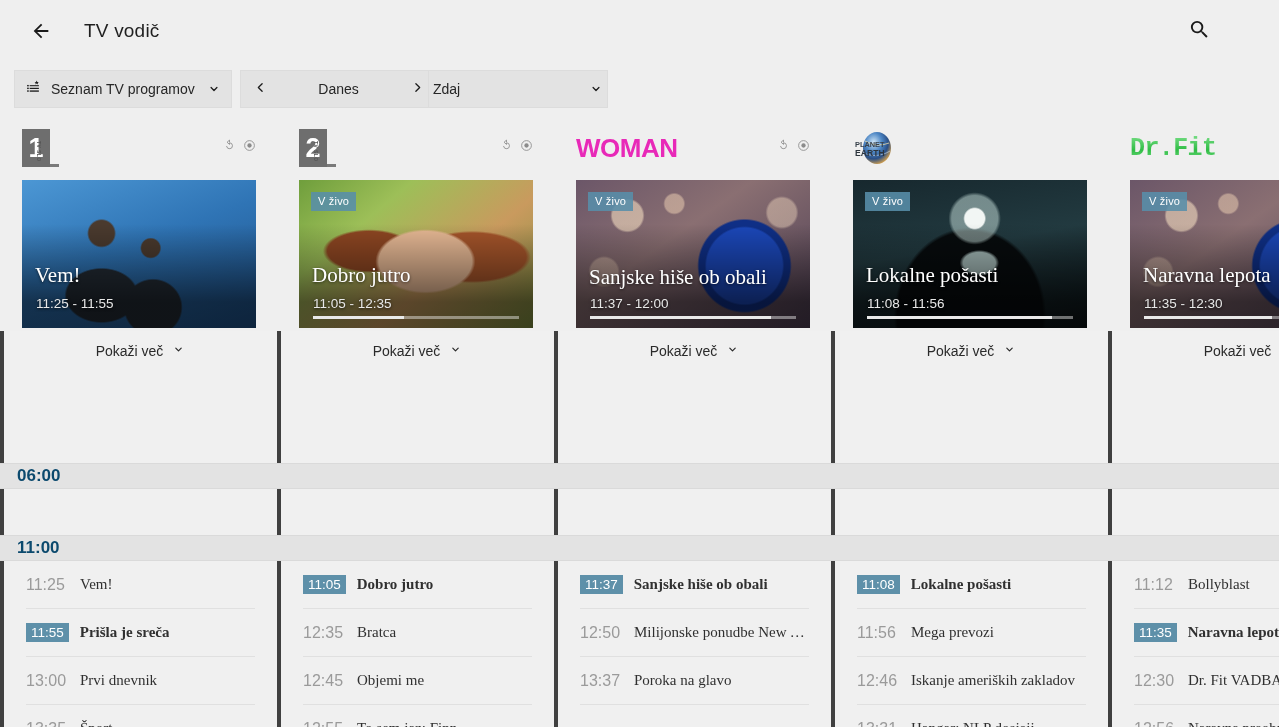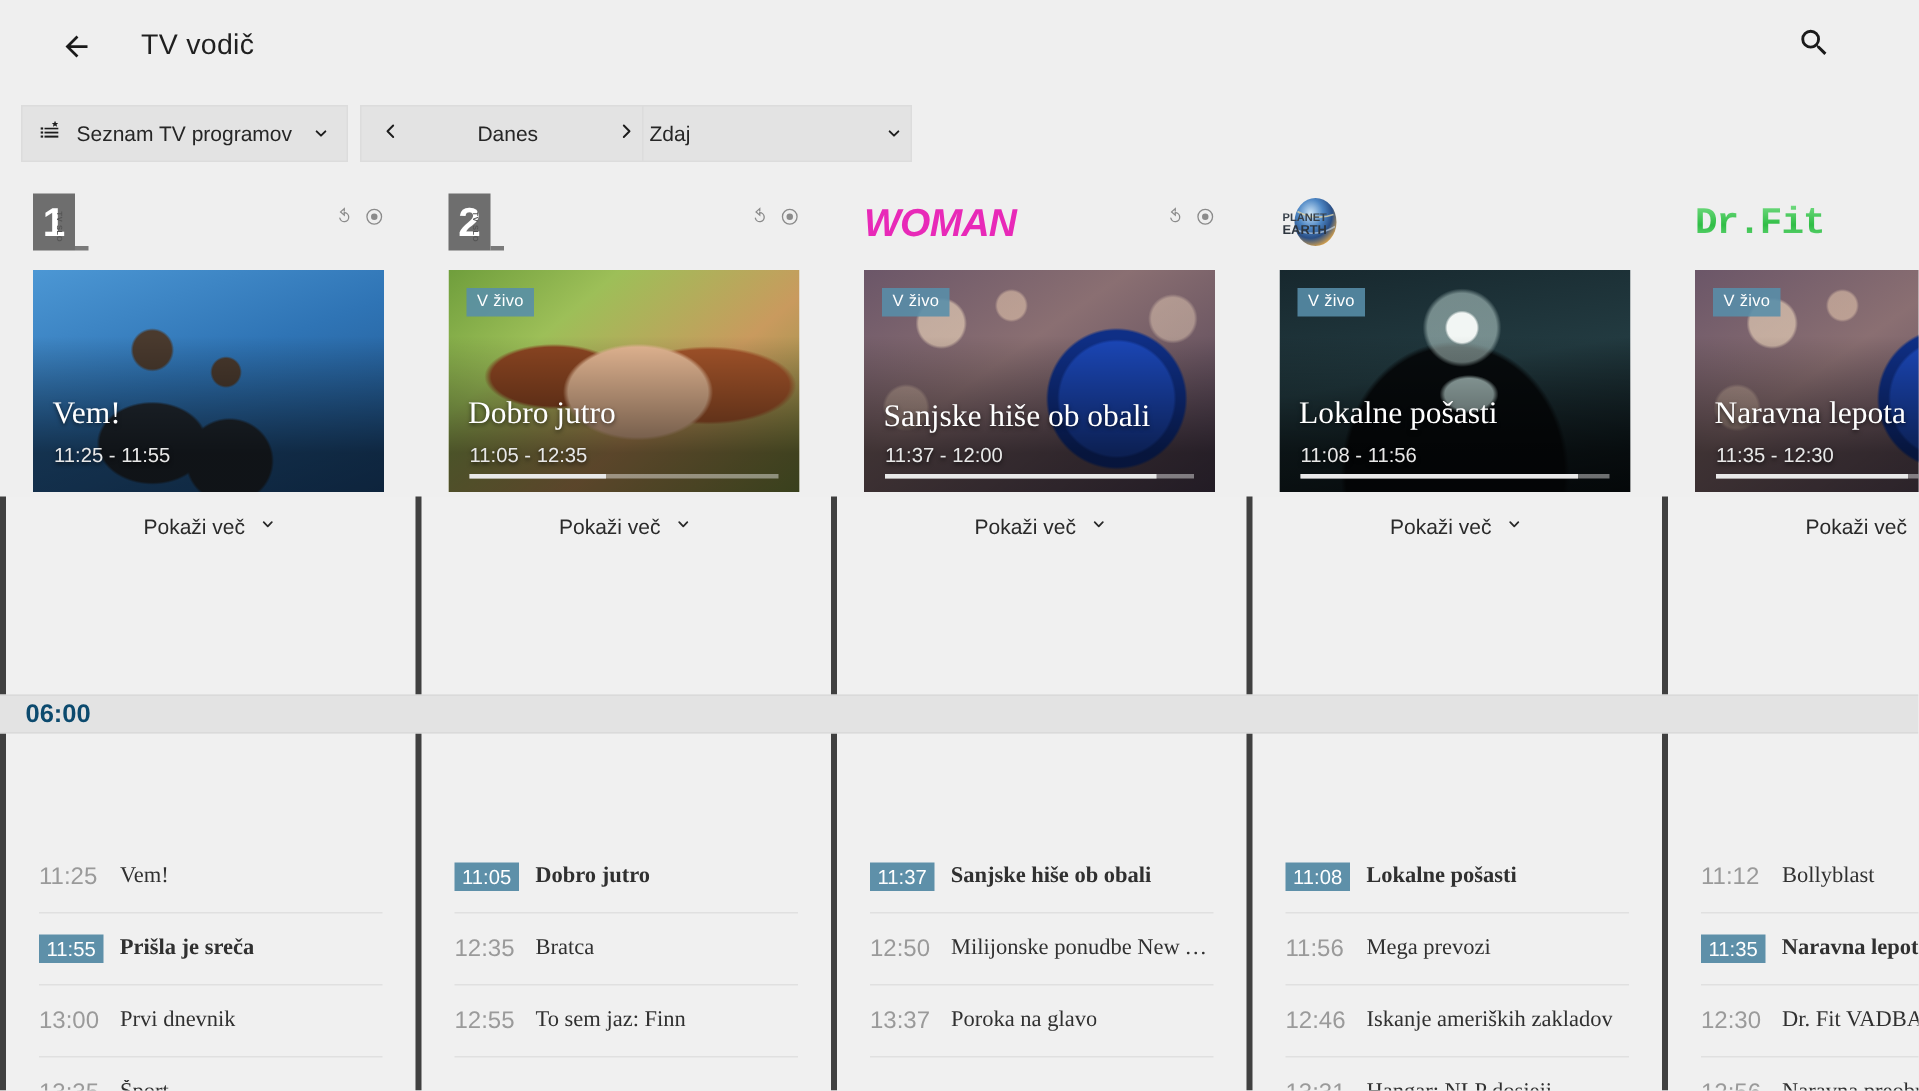--- a/index.html
+++ b/index.html
@@ -6,21 +6,21 @@
   html, body {
     width: 1279px; height: 727px;
     overflow: hidden;
     background: #efefef;
     font-family: "Liberation Sans", sans-serif;
     -webkit-font-smoothing: antialiased;
   }
 
   
   #appbar {
-    position: absolute; left: 14px; top: 0; width: 1234px; height: 62px;
+    position: absolute; left: 4px; top: 0; width: 1234px; height: 62px;
     background: #efefef;
     display: flex; align-items: center;
   }
   #back-btn {
     width: 46px; height: 46px; margin-left: 14px;
     display: flex; align-items: center; justify-content: center;
     cursor: pointer; border-radius: 50%;
   }
   #back-btn svg { display: block; }
   #app-title {
@@ -307,21 +307,21 @@
         <div class="ch-actions">
           <span><svg width="13" height="13" viewBox="0 0 24 24">
               <path d="M12 5V2L7.5 6 12 10V7a5.5 5.5 0 11-5.4 6.6" stroke="#8b8b8b" stroke-width="1.6" fill="none" stroke-linecap="round"></path>
             </svg></span>
           <span><svg width="13" height="13" viewBox="0 0 24 24">
               <circle cx="12" cy="12" r="9" stroke="#8b8b8b" stroke-width="1.6" fill="none"></circle>
               <circle cx="12" cy="12" r="4" fill="#8b8b8b"></circle>
             </svg></span>
         </div>
       </div>
-      <div class="col-logo" style="left: 554px; width: 278px; font-style: italic;">
+      <div class="col-logo" style="left: 554px; width: 278px;">
         <div class="logo-box">
           <div class="woman-logo">WOMAN</div>
         </div>
         <div class="ch-actions">
           <span><svg width="13" height="13" viewBox="0 0 24 24">
               <path d="M12 5V2L7.5 6 12 10V7a5.5 5.5 0 11-5.4 6.6" stroke="#8b8b8b" stroke-width="1.6" fill="none" stroke-linecap="round"></path>
             </svg></span>
           <span><svg width="13" height="13" viewBox="0 0 24 24">
               <circle cx="12" cy="12" r="9" stroke="#8b8b8b" stroke-width="1.6" fill="none"></circle>
               <circle cx="12" cy="12" r="4" fill="#8b8b8b"></circle>
@@ -452,20 +452,24 @@
         <div class="blk" style="top: 230px;">
           <div class="prog cur">
             <span class="t">11:05</span>
             <span class="n">Dobro jutro</span>
           </div>
           <div class="prog">
             <span class="t">12:35</span>
             <span class="n">Bratca</span>
           </div>
           <div class="prog">
+            <span class="t">12:45</span>
+            <span class="n">Objemi me</span>
+          </div>
+          <div class="prog">
             <span class="t">12:55</span>
             <span class="n">To sem jaz: Finn</span>
           </div>
         </div>
       </div>
       <div class="col-list" style="left: 554px; width: 278px;">
         <div class="blk" style="top: 0px;">
           <div class="showmore" style="height: 40px;">
             <span>Pokaži več</span>
             <span><svg width="13" height="13" viewBox="0 0 24 24">
@@ -540,14 +544,17 @@
           </div>
           <div class="prog">
             <span class="t">12:56</span>
             <span class="n">Naravna preobrazba</span>
           </div>
         </div>
       </div>
       <div class="timebar" style="top: 132px;">
         <span>06:00</span>
       </div>
+      <div class="timebar" style="top: 204px;">
+        <span>11:00</span>
+      </div>
     </div>
 </div>
 
 </body></html>

